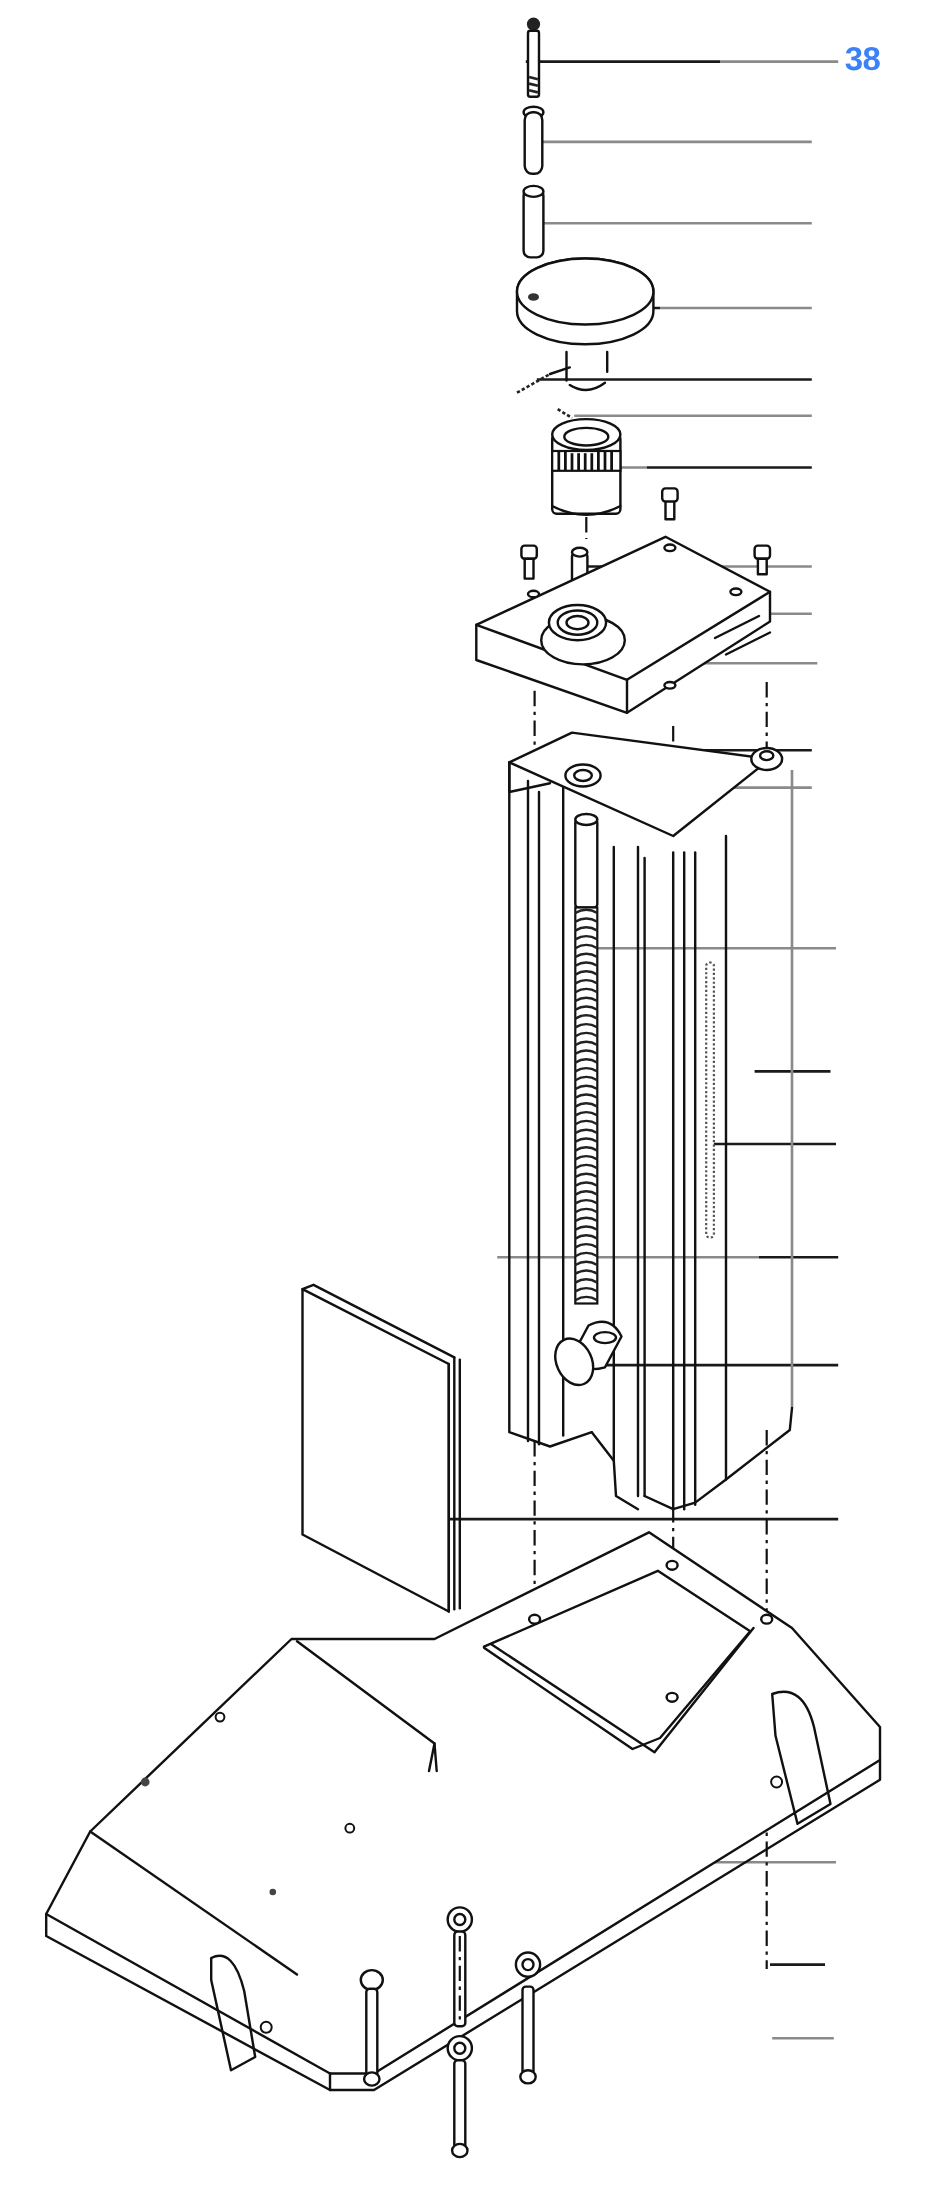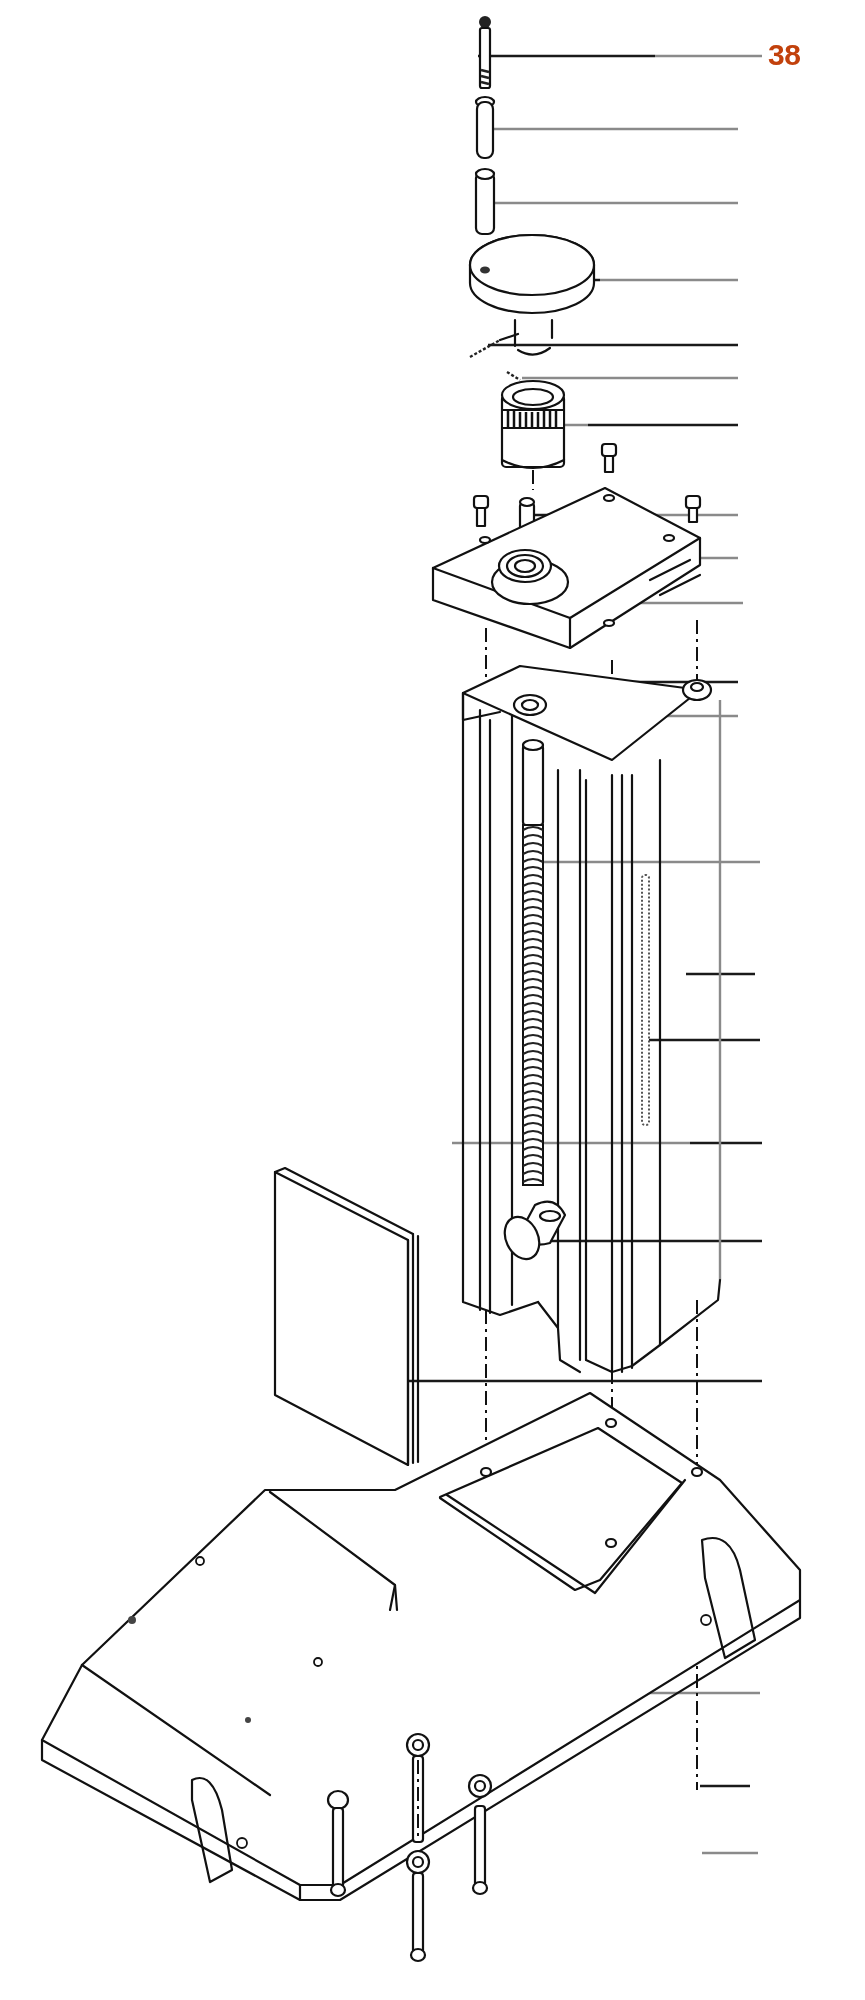--- a/index.html
+++ b/index.html
@@ -4,21 +4,21 @@
 <style>
   html, body { margin: 0; padding: 0; background: #ffffff; }
   body { width: 865px; height: 2000px; position: relative; overflow: hidden; }
   #canvas { position: absolute; left: 0; top: 0; width: 865px; height: 2000px; }
   .ln { stroke: #111; stroke-width: 2.2; fill: none; stroke-linecap: round; stroke-linejoin: round; }
   .leader { stroke: #1a1a1a; stroke-width: 2.4; }
   .leader.grey { stroke: #8a8a8a; }
   .dash { stroke: #111; stroke-width: 2; stroke-dasharray: 14 5 3 5; fill: none; }
   .fillw { fill: #fff; }
   .thread { stroke: #222; stroke-width: 2.4; fill: none; }
-  .callout { position: absolute; font-family: "Liberation Sans", sans-serif; font-weight: bold; font-size: 30px; color: #c2410c; letter-spacing: -0.5px; }
+  .callout { position: absolute; font-family: "Liberation Sans", sans-serif; font-weight: bold; font-size: 30px; color: #3b82f6; letter-spacing: -0.5px; }
 </style>
 </head>
 <body>
 
 <svg id="canvas" viewBox="0 0 865 2000" xmlns="http://www.w3.org/2000/svg">
 
   <g>
     <line class="leader" x1="478" y1="56" x2="655" y2="56"></line>
     <line class="leader grey" x1="655" y1="56" x2="762" y2="56"></line>
     <line class="leader grey" x1="493" y1="129" x2="738" y2="129"></line>

